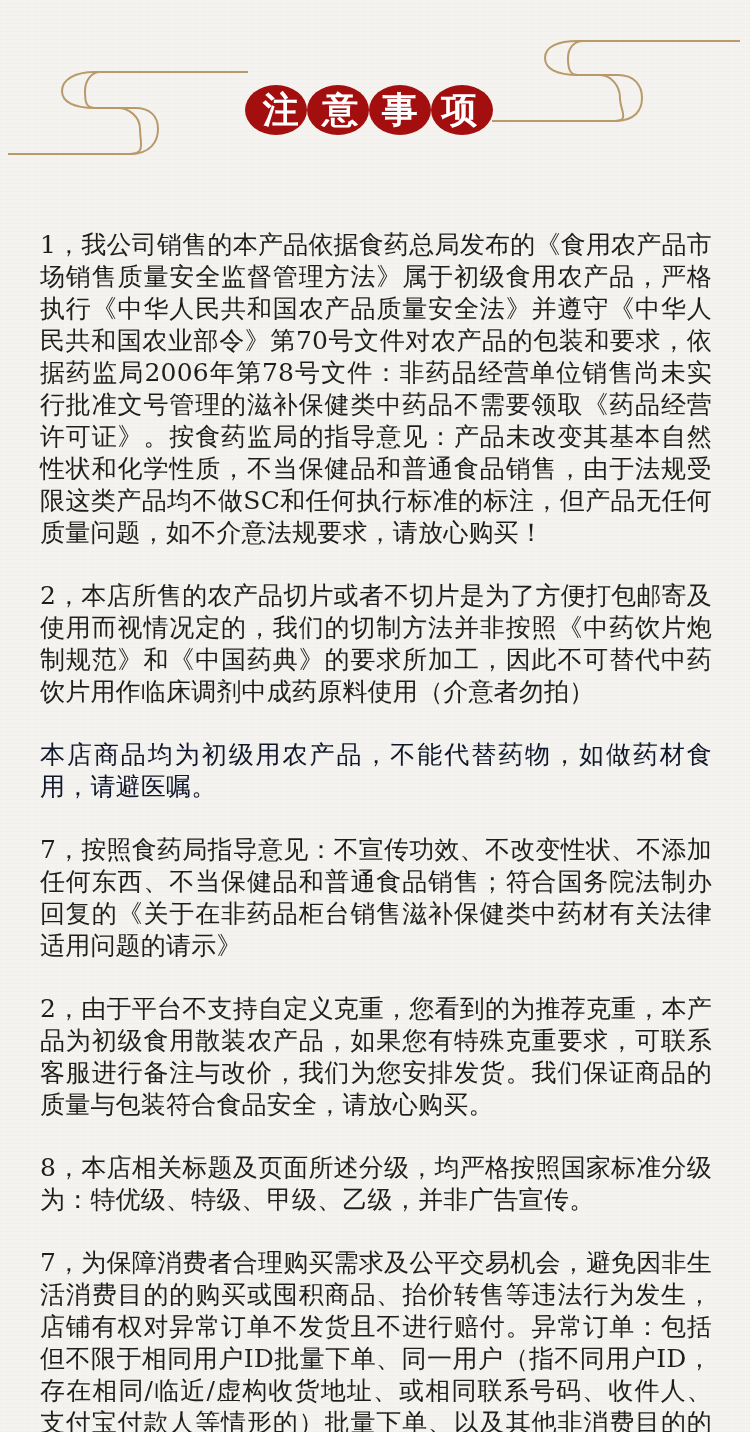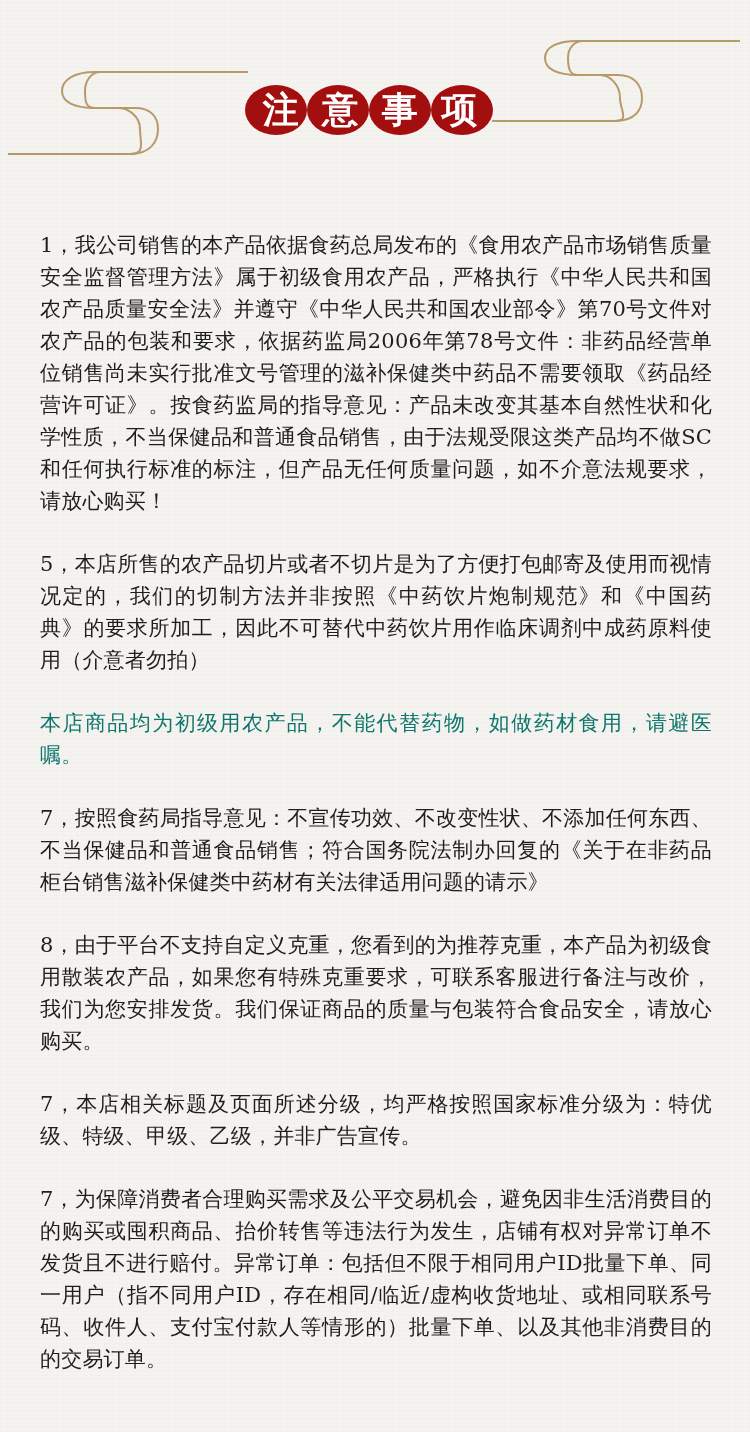--- a/index.html
+++ b/index.html
@@ -53,27 +53,27 @@
     text-align: center;
   }
   .content {
     position: absolute;
     left: 40px;
     top: 229px;
     width: 672px;
   }
   .para {
     margin: 0 0 31px 0;
-    font-size: 21px;
+    font-size: 25px;
     line-height: 32px;
     letter-spacing: 0.2px;
     text-align: justify;
     word-break: break-all;
   }
-  .para.red { color: #0f766e; }
+  .para.red { color: #0f172a; }
 </style>
 </head>
 <body>
 
 <div class="header">
   <svg width="750" height="200" viewBox="0 0 750 200">
     <g fill="none" stroke="#b89a6a" stroke-width="2">
 
       <path d="M8 154 L130 154 C150 154 158 142 158 129 C158 116 150 108 135 108 L95 108 C74 108 62 102 62 91 C62 80 74 72 95 72 L248 72"></path>
       <path d="M130 154 C146 154 140 142 140 129 C140 116 128 108 118 108 L95 108 C86 108 85 102 85 91 C85 80 92 72 100 72"></path>
@@ -91,19 +91,19 @@
       <span class="title-char">注</span>
       <span class="title-char">意</span>
       <span class="title-char">事</span>
       <span class="title-char">项</span>
     </div>
   </div>
 </div>
 
 <div class="content">
   <p class="para">1，我公司销售的本产品依据食药总局发布的《食用农产品市场销售质量安全监督管理方法》属于初级食用农产品，严格执行《中华人民共和国农产品质量安全法》并遵守《中华人民共和国农业部令》第70号文件对农产品的包装和要求，依据药监局2006年第78号文件：非药品经营单位销售尚未实行批准文号管理的滋补保健类中药品不需要领取《药品经营许可证》。按食药监局的指导意见：产品未改变其基本自然性状和化学性质，不当保健品和普通食品销售，由于法规受限这类产品均不做SC和任何执行标准的标注，但产品无任何质量问题，如不介意法规要求，请放心购买！</p>
-  <p class="para">5，本店所售的农产品切片或者不切片是为了方便打包邮寄及使用而视情况定的，我们的切制方法并非按照《中药饮片炮制规范》和《中国药典》的要求所加工，因此不可替代中药饮片用作临床调剂中成药原料使用（介意者勿拍）</p>
+  <p class="para">2，本店所售的农产品切片或者不切片是为了方便打包邮寄及使用而视情况定的，我们的切制方法并非按照《中药饮片炮制规范》和《中国药典》的要求所加工，因此不可替代中药饮片用作临床调剂中成药原料使用（介意者勿拍）</p>
   <p class="para red">本店商品均为初级用农产品，不能代替药物，如做药材食用，请避医嘱。</p>
   <p class="para">7，按照食药局指导意见：不宣传功效、不改变性状、不添加任何东西、不当保健品和普通食品销售；符合国务院法制办回复的《关于在非药品柜台销售滋补保健类中药材有关法律适用问题的请示》</p>
-  <p class="para">8，由于平台不支持自定义克重，您看到的为推荐克重，本产品为初级食用散装农产品，如果您有特殊克重要求，可联系客服进行备注与改价，我们为您安排发货。我们保证商品的质量与包装符合食品安全，请放心购买。</p>
-  <p class="para">7，本店相关标题及页面所述分级，均严格按照国家标准分级为：特优级、特级、甲级、乙级，并非广告宣传。</p>
+  <p class="para">2，由于平台不支持自定义克重，您看到的为推荐克重，本产品为初级食用散装农产品，如果您有特殊克重要求，可联系客服进行备注与改价，我们为您安排发货。我们保证商品的质量与包装符合食品安全，请放心购买。</p>
+  <p class="para">8，本店相关标题及页面所述分级，均严格按照国家标准分级为：特优级、特级、甲级、乙级，并非广告宣传。</p>
   <p class="para">7，为保障消费者合理购买需求及公平交易机会，避免因非生活消费目的的购买或囤积商品、抬价转售等违法行为发生，店铺有权对异常订单不发货且不进行赔付。异常订单：包括但不限于相同用户ID批量下单、同一用户（指不同用户ID，存在相同/临近/虚构收货地址、或相同联系号码、收件人、支付宝付款人等情形的）批量下单、以及其他非消费目的的交易订单。</p>
 </div>
 
 </body></html>

